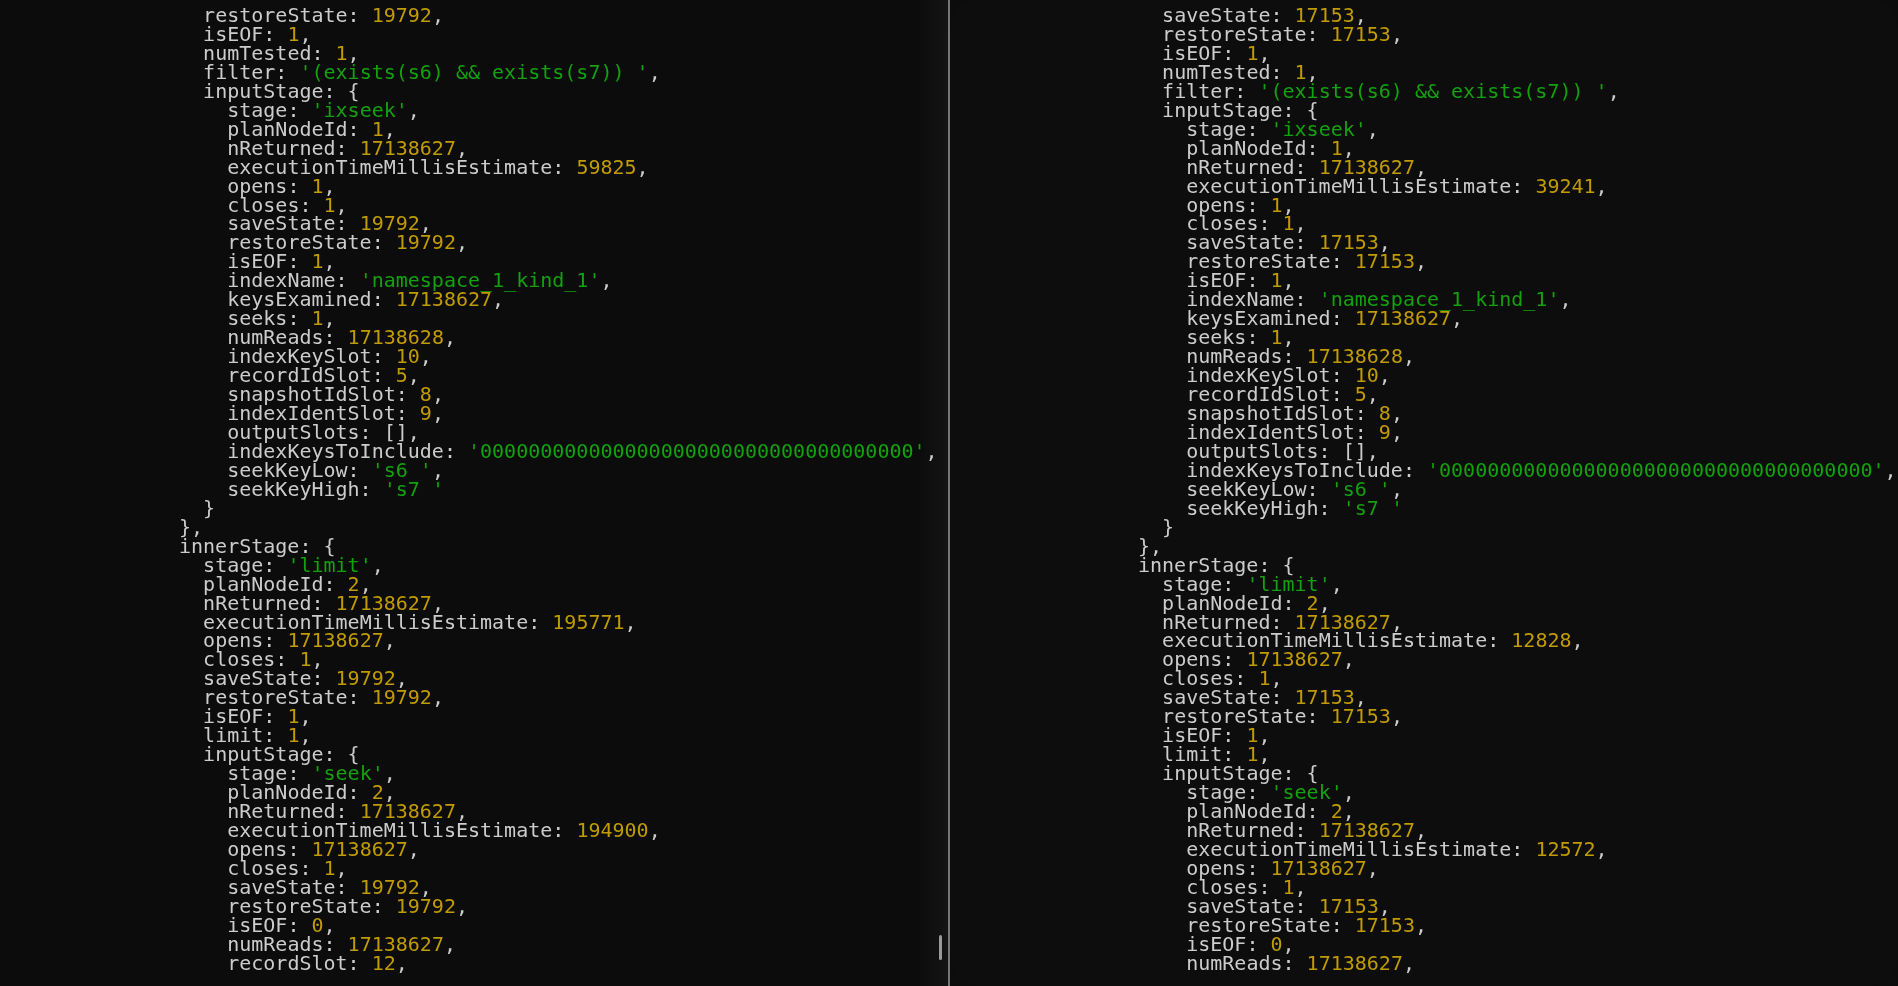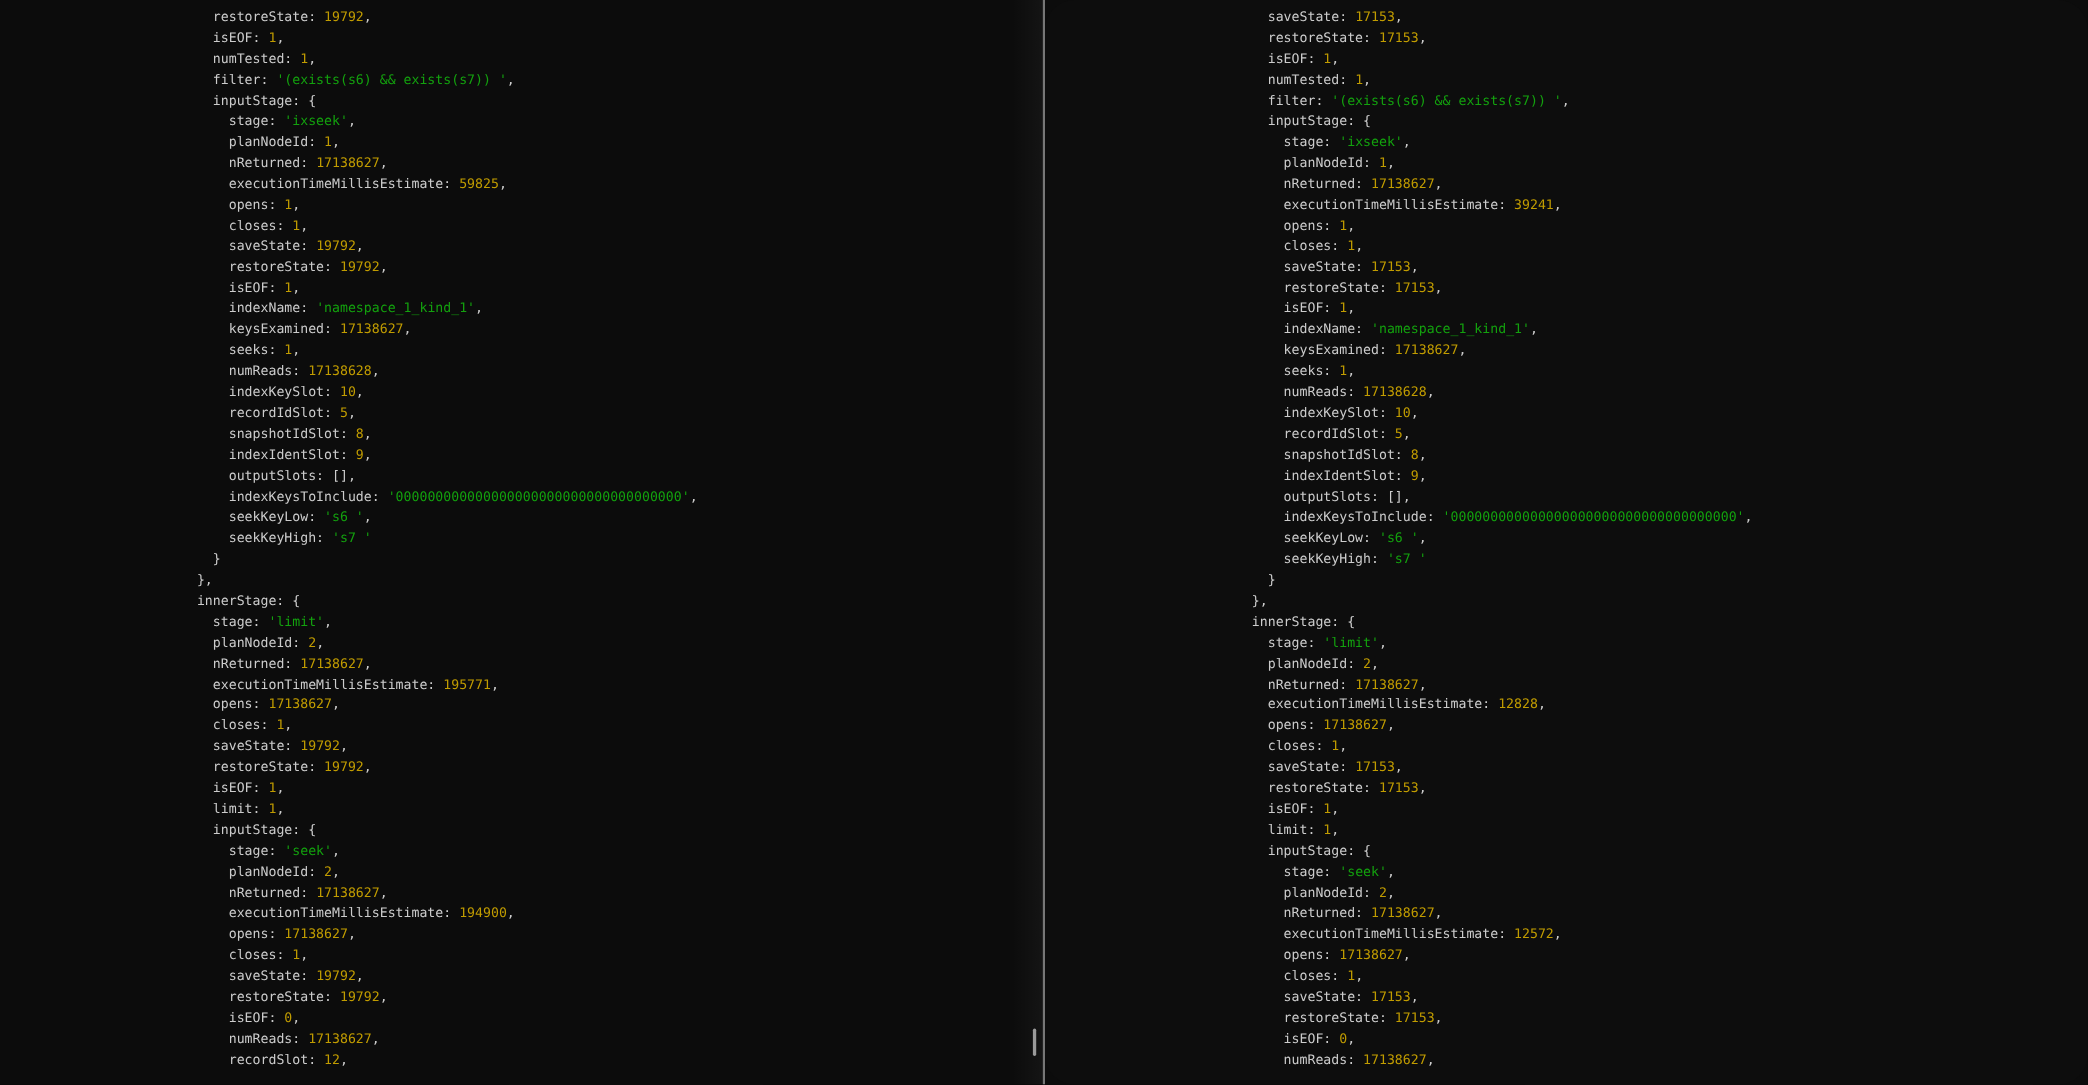--- a/index.html
+++ b/index.html
@@ -11,21 +11,21 @@
   .pane{position:absolute;top:0;height:986px;overflow:hidden;background:#0c0c0c;}
   .pane-left{left:0;width:948px;}
   .pane-right{left:950px;width:948px;background:#0d0d0d;border-radius:27px;}
   .pane-left::after{
     content:'';position:absolute;right:0;top:0;width:28px;height:100%;
     background:linear-gradient(to right, rgba(255,255,255,0), rgba(255,255,255,0.035));
     pointer-events:none;
   }
   .content{
     position:absolute;top:6px;
-    font-size:12px;line-height:18.96px;
+    font-size:20px;line-height:18.96px;
     color:var(--fg,#cccccc);
     white-space:pre;
   }
   .pane-left .content{left:179px;}
   .pane-right .content{left:188px;}
   .line{height:18.96px;}
   .tok-t{color:var(--fg,#cccccc);}
   .tok-n{color:var(--num,#c19c00);}
   .tok-s{color:var(--str,#13a10e);}
   .divider{

